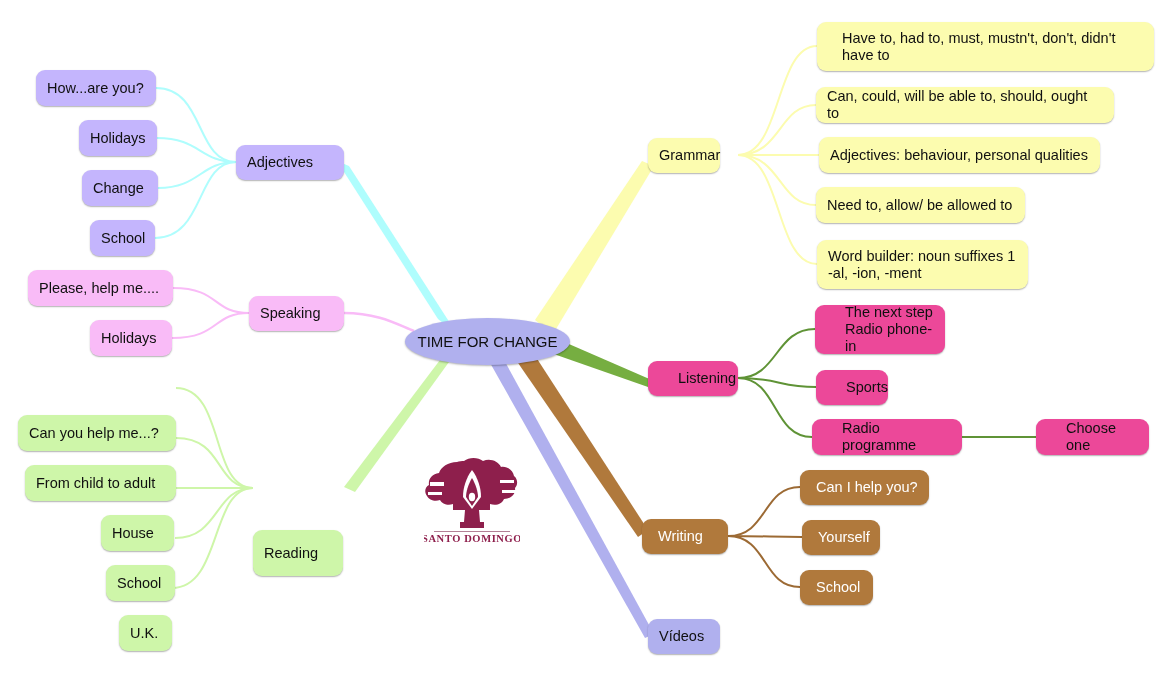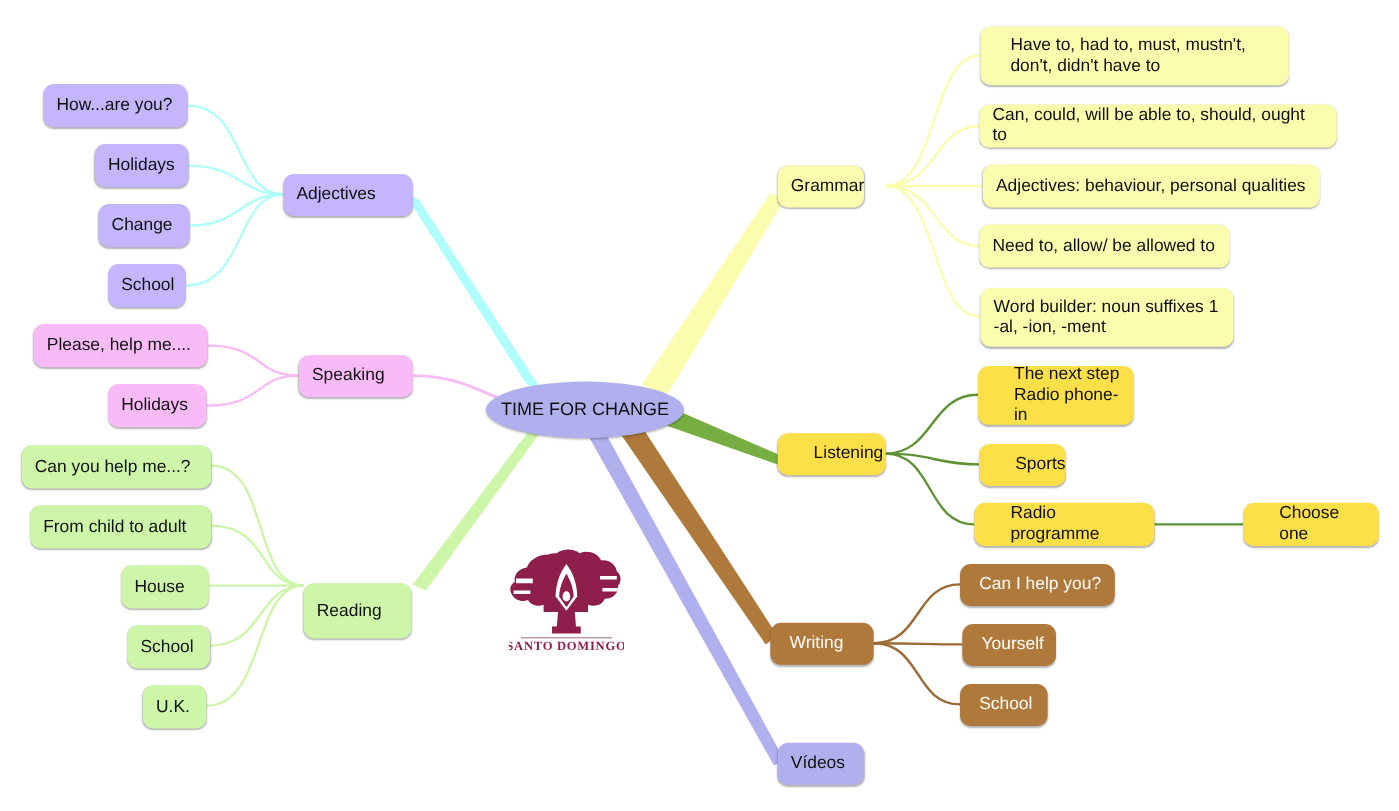--- a/index.html
+++ b/index.html
@@ -47,23 +47,23 @@
     justify-content: center;
     text-align: center;
     font-size: 15px;
     box-shadow: 0 1px 2px rgba(0,0,0,0.30);
   }
   .node.brown { color: #ffffff; }
 
   
   .c-cyan   { background:#c4b5fd; }
   .c-pink   { background:#F9BBF7; }
-  .c-lgreen { background:#CEF6A9; }
+  .c-lgreen { background:#CEF6A9;margin-top:44px; }
   .c-yellow { background:#FCFCAF; }
-  .c-green  { background:#fde047;padding-left:30px; }
+  .c-green  { background:#ec4899;padding-left:30px; }
   .c-brown  { background:#B0793C;padding-left:16px; }
   .c-purple { background:#B0B0EE; }
 
   #logo {
     position: absolute;
     left: 424px;
     top: 452px;
     width: 96px;
     height: 92px;
   }
@@ -204,21 +204,21 @@
   <div class="node c-lgreen" style="left:106px; top:521px; width:69px; height:36px;">
     <span>School</span>
   </div>
   <div class="node c-lgreen" style="left:119px; top:571px; width:53px; height:36px;">
     <span>U.K.</span>
   </div>
 
   <div class="node c-yellow" style="left:648px; top:138px; width:72px; height:35px;">
     <span>Grammar</span>
   </div>
-  <div class="node c-yellow" style="left:817px; top:22px; width:257px; height:49px;padding-left:25px;">
+  <div class="node c-yellow" style="left:817px; top:22px; width:337px; height:49px;padding-left:25px;">
     <span>Have to, had to, must, mustn't, don't, didn't have to</span>
   </div>
   <div class="node c-yellow" style="left:816px; top:87px; width:298px; height:36px;">
     <span>Can, could, will be able to, should, ought to</span>
   </div>
   <div class="node c-yellow" style="left:819px; top:137px; width:281px; height:36px;">
     <span>Adjectives: behaviour, personal qualities</span>
   </div>
   <div class="node c-yellow" style="left:816px; top:187px; width:209px; height:36px;">
     <span>Need to, allow/ be allowed to</span>

